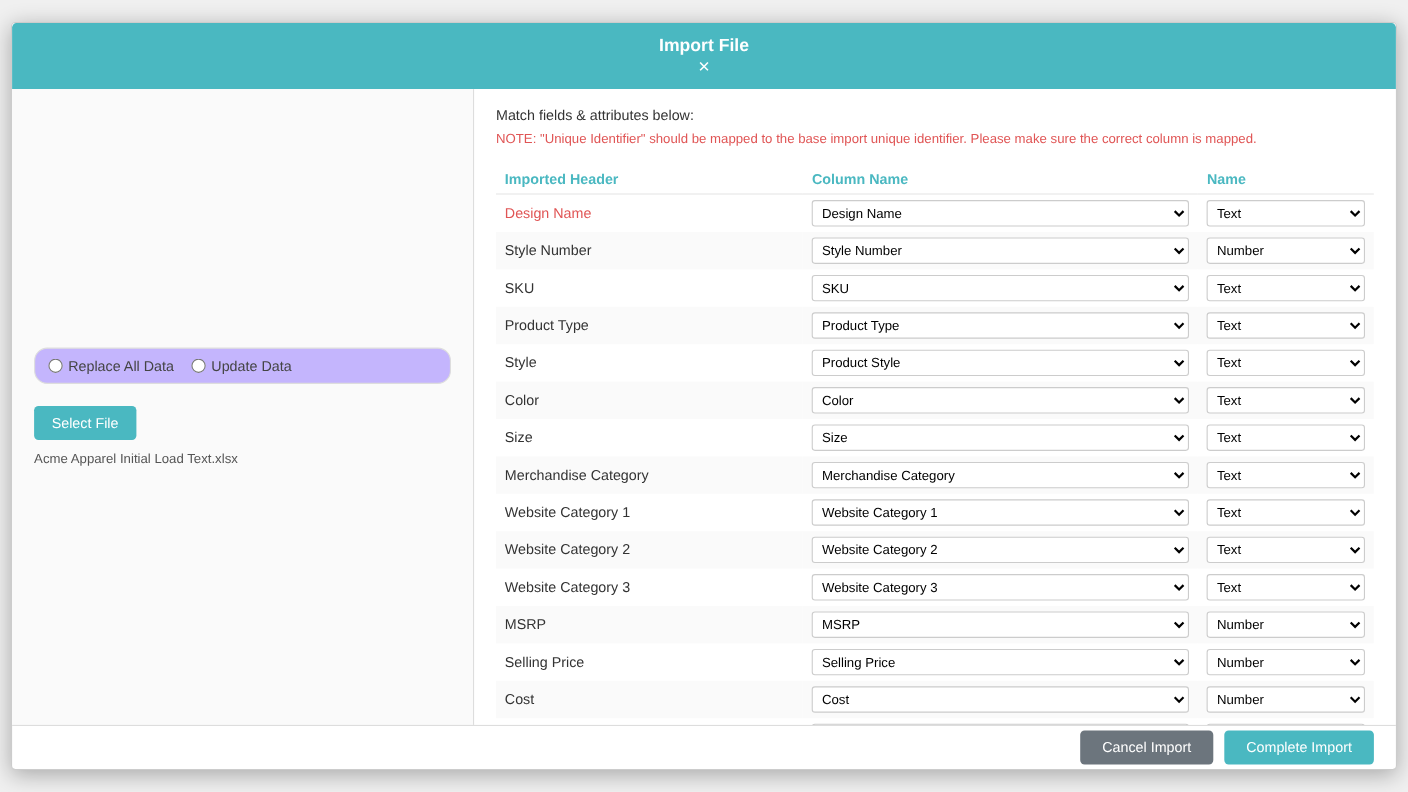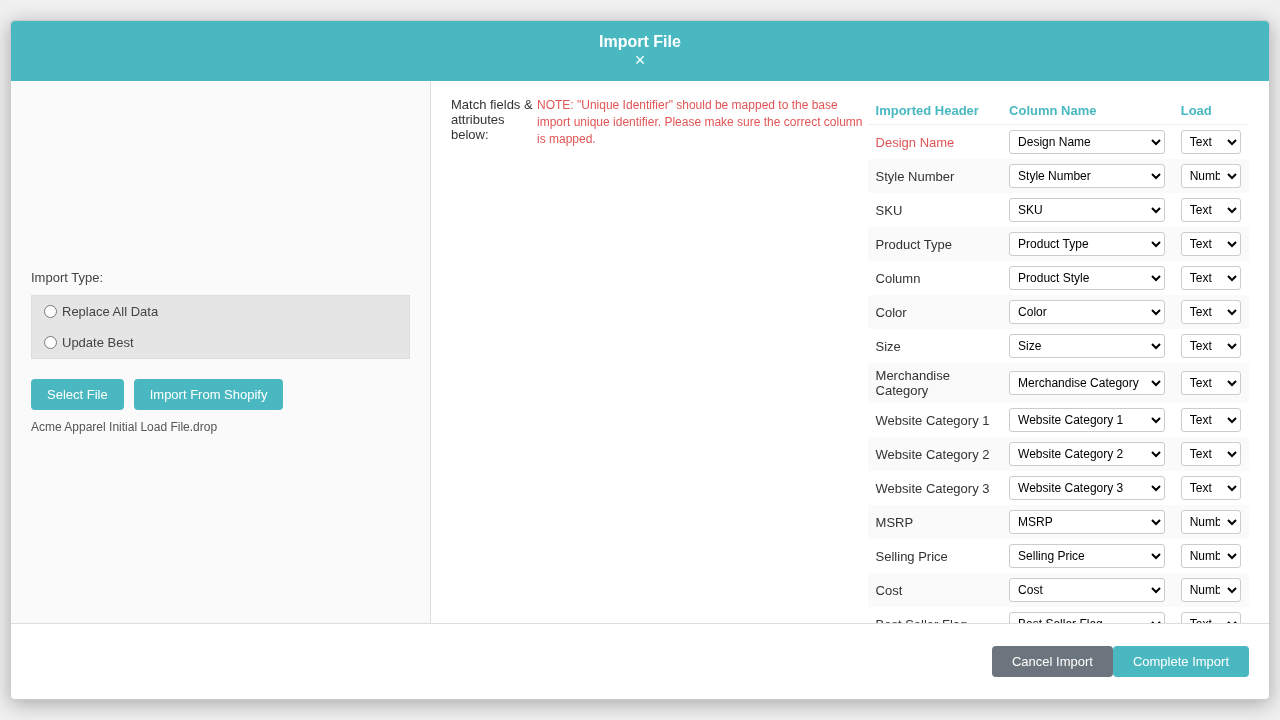--- a/index.html
+++ b/index.html
@@ -63,25 +63,24 @@
     }
     .import-type-label {
       font-size: 13px;
       color: #444;
       margin-bottom: 10px;
     }
     .radio-group {
       display: flex;
       gap: 16px;
       border: 1px solid #ddd;
-      border-radius: 0;
+      border-radius: 12px;
       padding: 8px 12px;
-      background: #e5e5e5;
+      background: #c4b5fd;
       margin-bottom: 20px;
-      flex-direction: column;
     }
     .radio-group label {
       display: flex;
       align-items: center;
       gap: 5px;
       font-size: 13px;
       color: #444;
       cursor: pointer;
     }
     .drag-drop-text {
@@ -115,21 +114,21 @@
     }
     .file-name {
       font-size: 12px;
       color: #555;
     }
     .right-panel {
       flex: 1;
       padding: 16px 20px;
       overflow-y: auto;
       display: flex;
-      flex-direction: row;
+      flex-direction: column;
     }
     .match-title {
       font-size: 13px;
       color: #333;
       margin-bottom: 6px;
     }
     .note-text {
       font-size: 12px;
       color: #e05555;
       margin-bottom: 14px;
@@ -165,23 +164,24 @@
       background: #fff;
     }
     .col-header { width: 35%; margin-left: 45px; }
     .col-column { width: 45%; }
     .col-type { width: 20%; }
     .design-name-row td:first-child {
       color: #e05555;
       font-weight: 500;
     }
     .modal-footer {
-      padding: 22px 20px;
+      padding: 4px 20px;
       display: flex;
       justify-content: flex-end;
+      gap: 10px;
       border-top: 1px solid #ddd;
       flex-shrink: 0;
     }
     .btn-cancel {
       background: #6c757d;
       color: #fff;
       border: none;
       padding: 8px 20px;
       border-radius: 4px;
       cursor: pointer;
@@ -204,49 +204,47 @@
 
   <div class="modal-header">
     <span class="modal-title">Import File</span>
     <button class="close-btn">×</button>
   </div>
 
   <div class="modal-body">
 
     <div class="left-panel">
       <div style="flex:1; display:flex; flex-direction:column; justify-content:center;">
-        <div class="import-type-label">Import Type:</div>
         <div class="radio-group">
           <label>
             <input type="radio" name="import_type" style="">
             <span>Replace All Data</span>
           </label>
           <label>
             <input type="radio" name="import_type" style="">
-            <span>Update Best</span>
+            <span>Update Data</span>
           </label>
         </div>
         <div class="button-row">
           <button class="btn-select">Select File</button>
-          <button class="btn-shopify">Import From Shopify</button>
         </div>
-        <div class="file-name">Acme Apparel Initial Load File.drop</div>
+        <div class="file-name">Acme Apparel Initial Load Text.xlsx</div>
       </div>
     </div>
 
     <div class="right-panel">
       <div class="match-title">Match fields &amp; attributes below:</div>
       <div class="note-text">NOTE: "Unique Identifier" should be mapped to the base import unique identifier. Please make sure the correct column is mapped.</div>
 
       <table class="field-table">
         <thead>
           <tr>
             <th class="col-header">Imported Header</th>
             <th class="col-column">Column Name</th>
-            <th class="col-type">Load</th>
+            <th class="col-type">Name</th>
           </tr>
         </thead>
         <tbody id="mapping-rows">
         <tr class="design-name-row">
               <td style="color: rgb(224, 85, 85);">Design Name</td>
               <td><select><option value="Design Name">Design Name</option><option value="Style Number">Style Number</option><option value="SKU">SKU</option><option value="Product Type">Product Type</option><option value="Product Style">Product Style</option><option value="Color">Color</option><option value="Size">Size</option><option value="Merchandise Category">Merchandise Category</option><option value="Website Category 1">Website Category 1</option><option value="Website Category 2">Website Category 2</option><option value="Website Category 3">Website Category 3</option><option value="MSRP">MSRP</option><option value="Selling Price">Selling Price</option><option value="Cost">Cost</option><option value="Best Seller Flag">Best Seller Flag</option></select></td>
               <td><select><option value="Text">Text</option><option value="Number">Number</option><option value="Date">Date</option><option value="Boolean">Boolean</option></select></td>
             </tr>
             <tr>
               <td>Style Number</td>
@@ -257,21 +255,21 @@
               <td>SKU</td>
               <td><select><option value="Design Name">Design Name</option><option value="Style Number">Style Number</option><option value="SKU" selected="">SKU</option><option value="Product Type">Product Type</option><option value="Product Style">Product Style</option><option value="Color">Color</option><option value="Size">Size</option><option value="Merchandise Category">Merchandise Category</option><option value="Website Category 1">Website Category 1</option><option value="Website Category 2">Website Category 2</option><option value="Website Category 3">Website Category 3</option><option value="MSRP">MSRP</option><option value="Selling Price">Selling Price</option><option value="Cost">Cost</option><option value="Best Seller Flag">Best Seller Flag</option></select></td>
               <td><select><option value="Text">Text</option><option value="Number">Number</option><option value="Date">Date</option><option value="Boolean">Boolean</option></select></td>
             </tr>
             <tr>
               <td>Product Type</td>
               <td><select><option value="Design Name">Design Name</option><option value="Style Number">Style Number</option><option value="SKU">SKU</option><option value="Product Type" selected="">Product Type</option><option value="Product Style">Product Style</option><option value="Color">Color</option><option value="Size">Size</option><option value="Merchandise Category">Merchandise Category</option><option value="Website Category 1">Website Category 1</option><option value="Website Category 2">Website Category 2</option><option value="Website Category 3">Website Category 3</option><option value="MSRP">MSRP</option><option value="Selling Price">Selling Price</option><option value="Cost">Cost</option><option value="Best Seller Flag">Best Seller Flag</option></select></td>
               <td><select><option value="Text">Text</option><option value="Number">Number</option><option value="Date">Date</option><option value="Boolean">Boolean</option></select></td>
             </tr>
             <tr>
-              <td>Column</td>
+              <td>Style</td>
               <td><select><option value="Design Name">Design Name</option><option value="Style Number">Style Number</option><option value="SKU">SKU</option><option value="Product Type">Product Type</option><option value="Product Style" selected="">Product Style</option><option value="Color">Color</option><option value="Size">Size</option><option value="Merchandise Category">Merchandise Category</option><option value="Website Category 1">Website Category 1</option><option value="Website Category 2">Website Category 2</option><option value="Website Category 3">Website Category 3</option><option value="MSRP">MSRP</option><option value="Selling Price">Selling Price</option><option value="Cost">Cost</option><option value="Best Seller Flag">Best Seller Flag</option></select></td>
               <td><select><option value="Text">Text</option><option value="Number">Number</option><option value="Date">Date</option><option value="Boolean">Boolean</option></select></td>
             </tr>
             <tr>
               <td>Color</td>
               <td><select><option value="Design Name">Design Name</option><option value="Style Number">Style Number</option><option value="SKU">SKU</option><option value="Product Type">Product Type</option><option value="Product Style">Product Style</option><option value="Color" selected="">Color</option><option value="Size">Size</option><option value="Merchandise Category">Merchandise Category</option><option value="Website Category 1">Website Category 1</option><option value="Website Category 2">Website Category 2</option><option value="Website Category 3">Website Category 3</option><option value="MSRP">MSRP</option><option value="Selling Price">Selling Price</option><option value="Cost">Cost</option><option value="Best Seller Flag">Best Seller Flag</option></select></td>
               <td><select><option value="Text">Text</option><option value="Number">Number</option><option value="Date">Date</option><option value="Boolean">Boolean</option></select></td>
             </tr>
             <tr>
               <td>Size</td>

